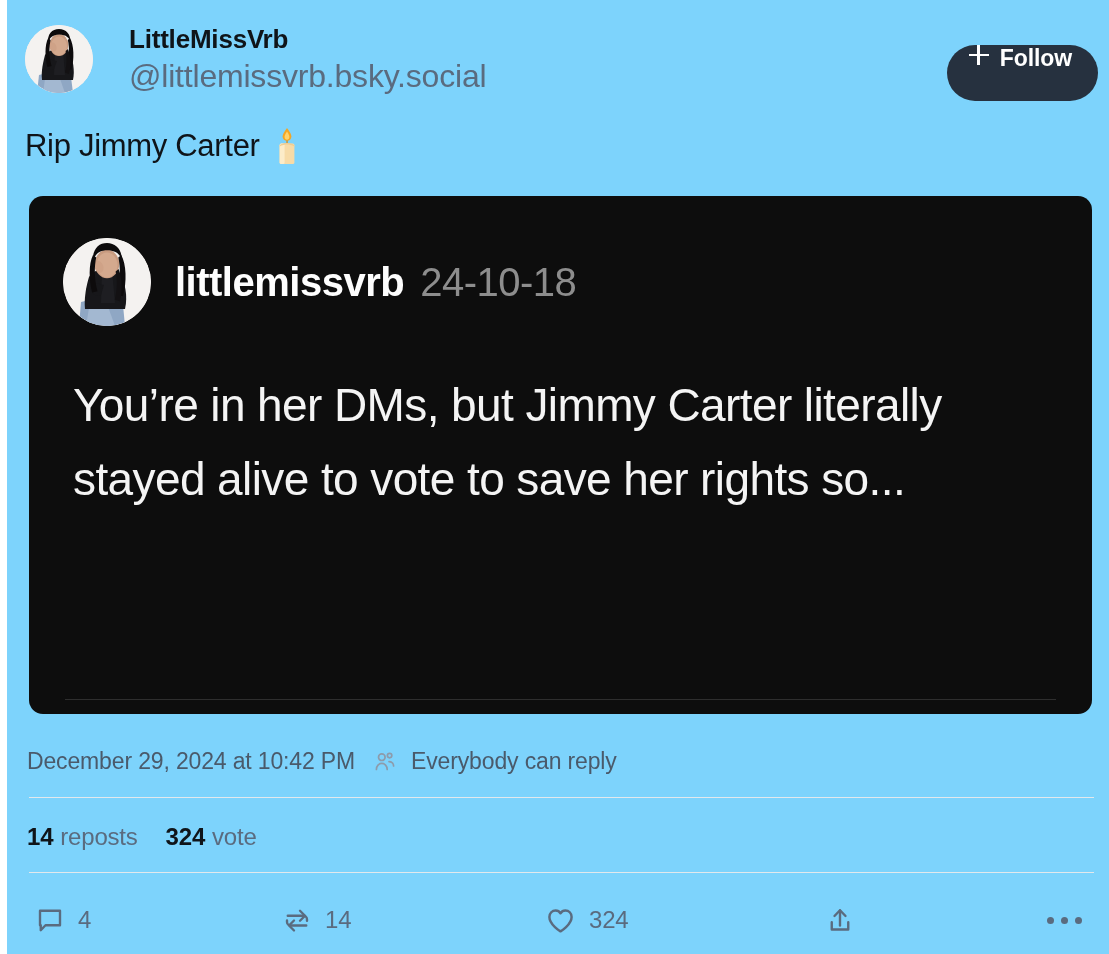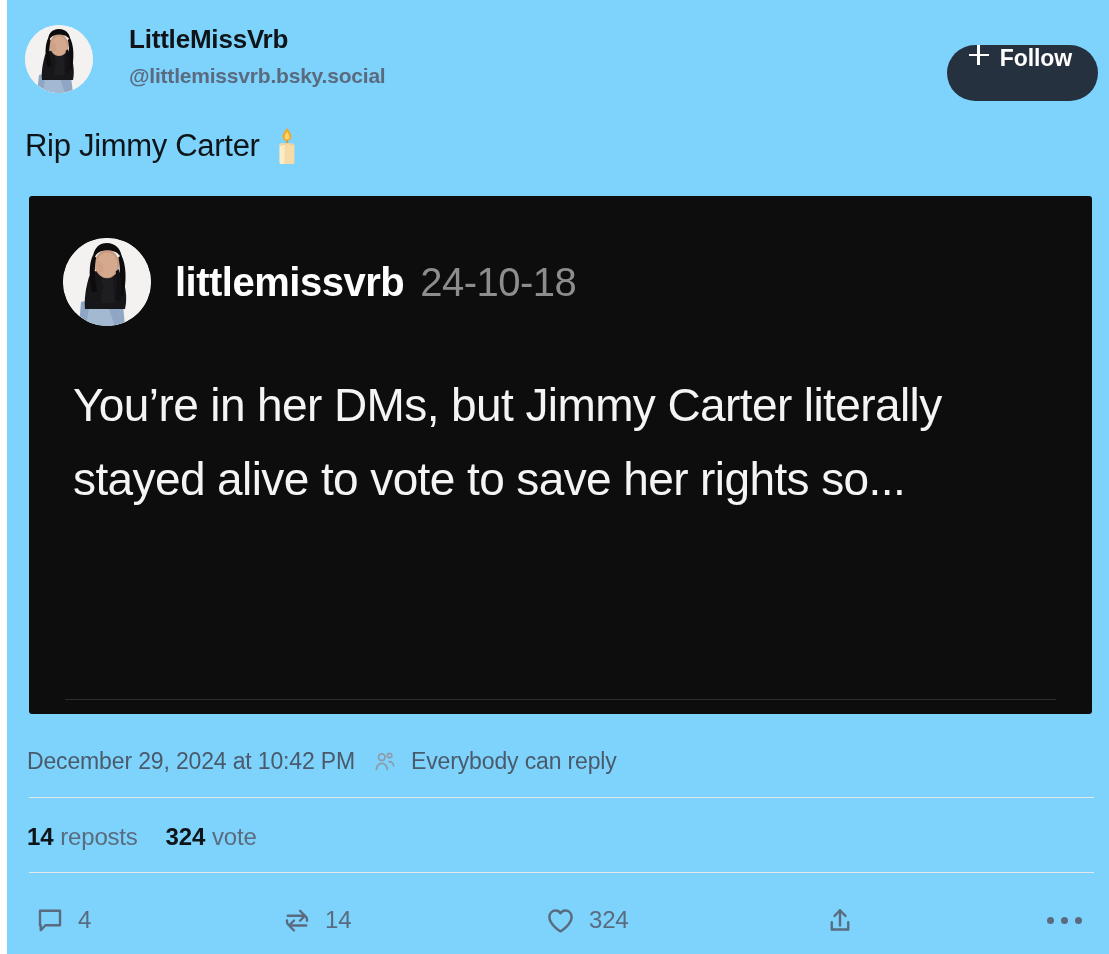--- a/index.html
+++ b/index.html
@@ -25,21 +25,21 @@
   .avatar svg { display:block; width:100%; height:100%; }
   .identity {
     position: absolute; left: 104px; top: 0px;
     line-height: 1.05;
   }
   .display-name {
     font-size: 26px; font-weight: bold; color: #0f1419;
     letter-spacing: -0.2px; line-height: 34px; white-space: nowrap;
   }
   .handle {
-    font-size: 21px; font-weight: bold; color: #5a6b7f;
+    font-size: 32px; font-weight: normal; color: #5a6b7f;
     letter-spacing: -0.2px; line-height: 34px; margin-top: 3px; white-space: nowrap;
   }
   .follow-btn {
     position: absolute; right: 0px; top: 23px;
     height: 56px; padding: 0 26px 0 22px;
     background: #26313f; color: #ffffff;
     border: none; border-radius: 28px;
     font-family: "Liberation Sans", sans-serif;
     font-size: 23px; font-weight: bold; letter-spacing: -0.1px;
     display: flex; align-items: flex-start; gap: 11px; cursor: pointer;
@@ -59,21 +59,21 @@
     font-size: 31px; color: #0f1419; letter-spacing: -0.3px;
     line-height: 42px; display: flex; align-items: center; gap: 16px;
   }
   .candle-emoji { font-size: 28px; line-height: 1; display:inline-block; }
   .candle-svg { display:block; }
 
   
   .embed-card {
     position: absolute; left: 22px; top: 196px;
     width: 1063px; height: 518px;
-    background: #0d0d0d; border-radius: 3px; overflow: hidden;
+    background: #0d0d0d; border-radius: 14px; overflow: hidden;
   }
   .embed-header {
     position: absolute; left: 34px; top: 42px;
     display: flex; align-items: center; gap: 24px;
   }
   .embed-avatar {
     width: 88px; height: 88px; border-radius: 50%;
     overflow: hidden; background:#f2f0ee; flex: none;
   }
   .embed-avatar svg { display:block; width:100%; height:100%; }

